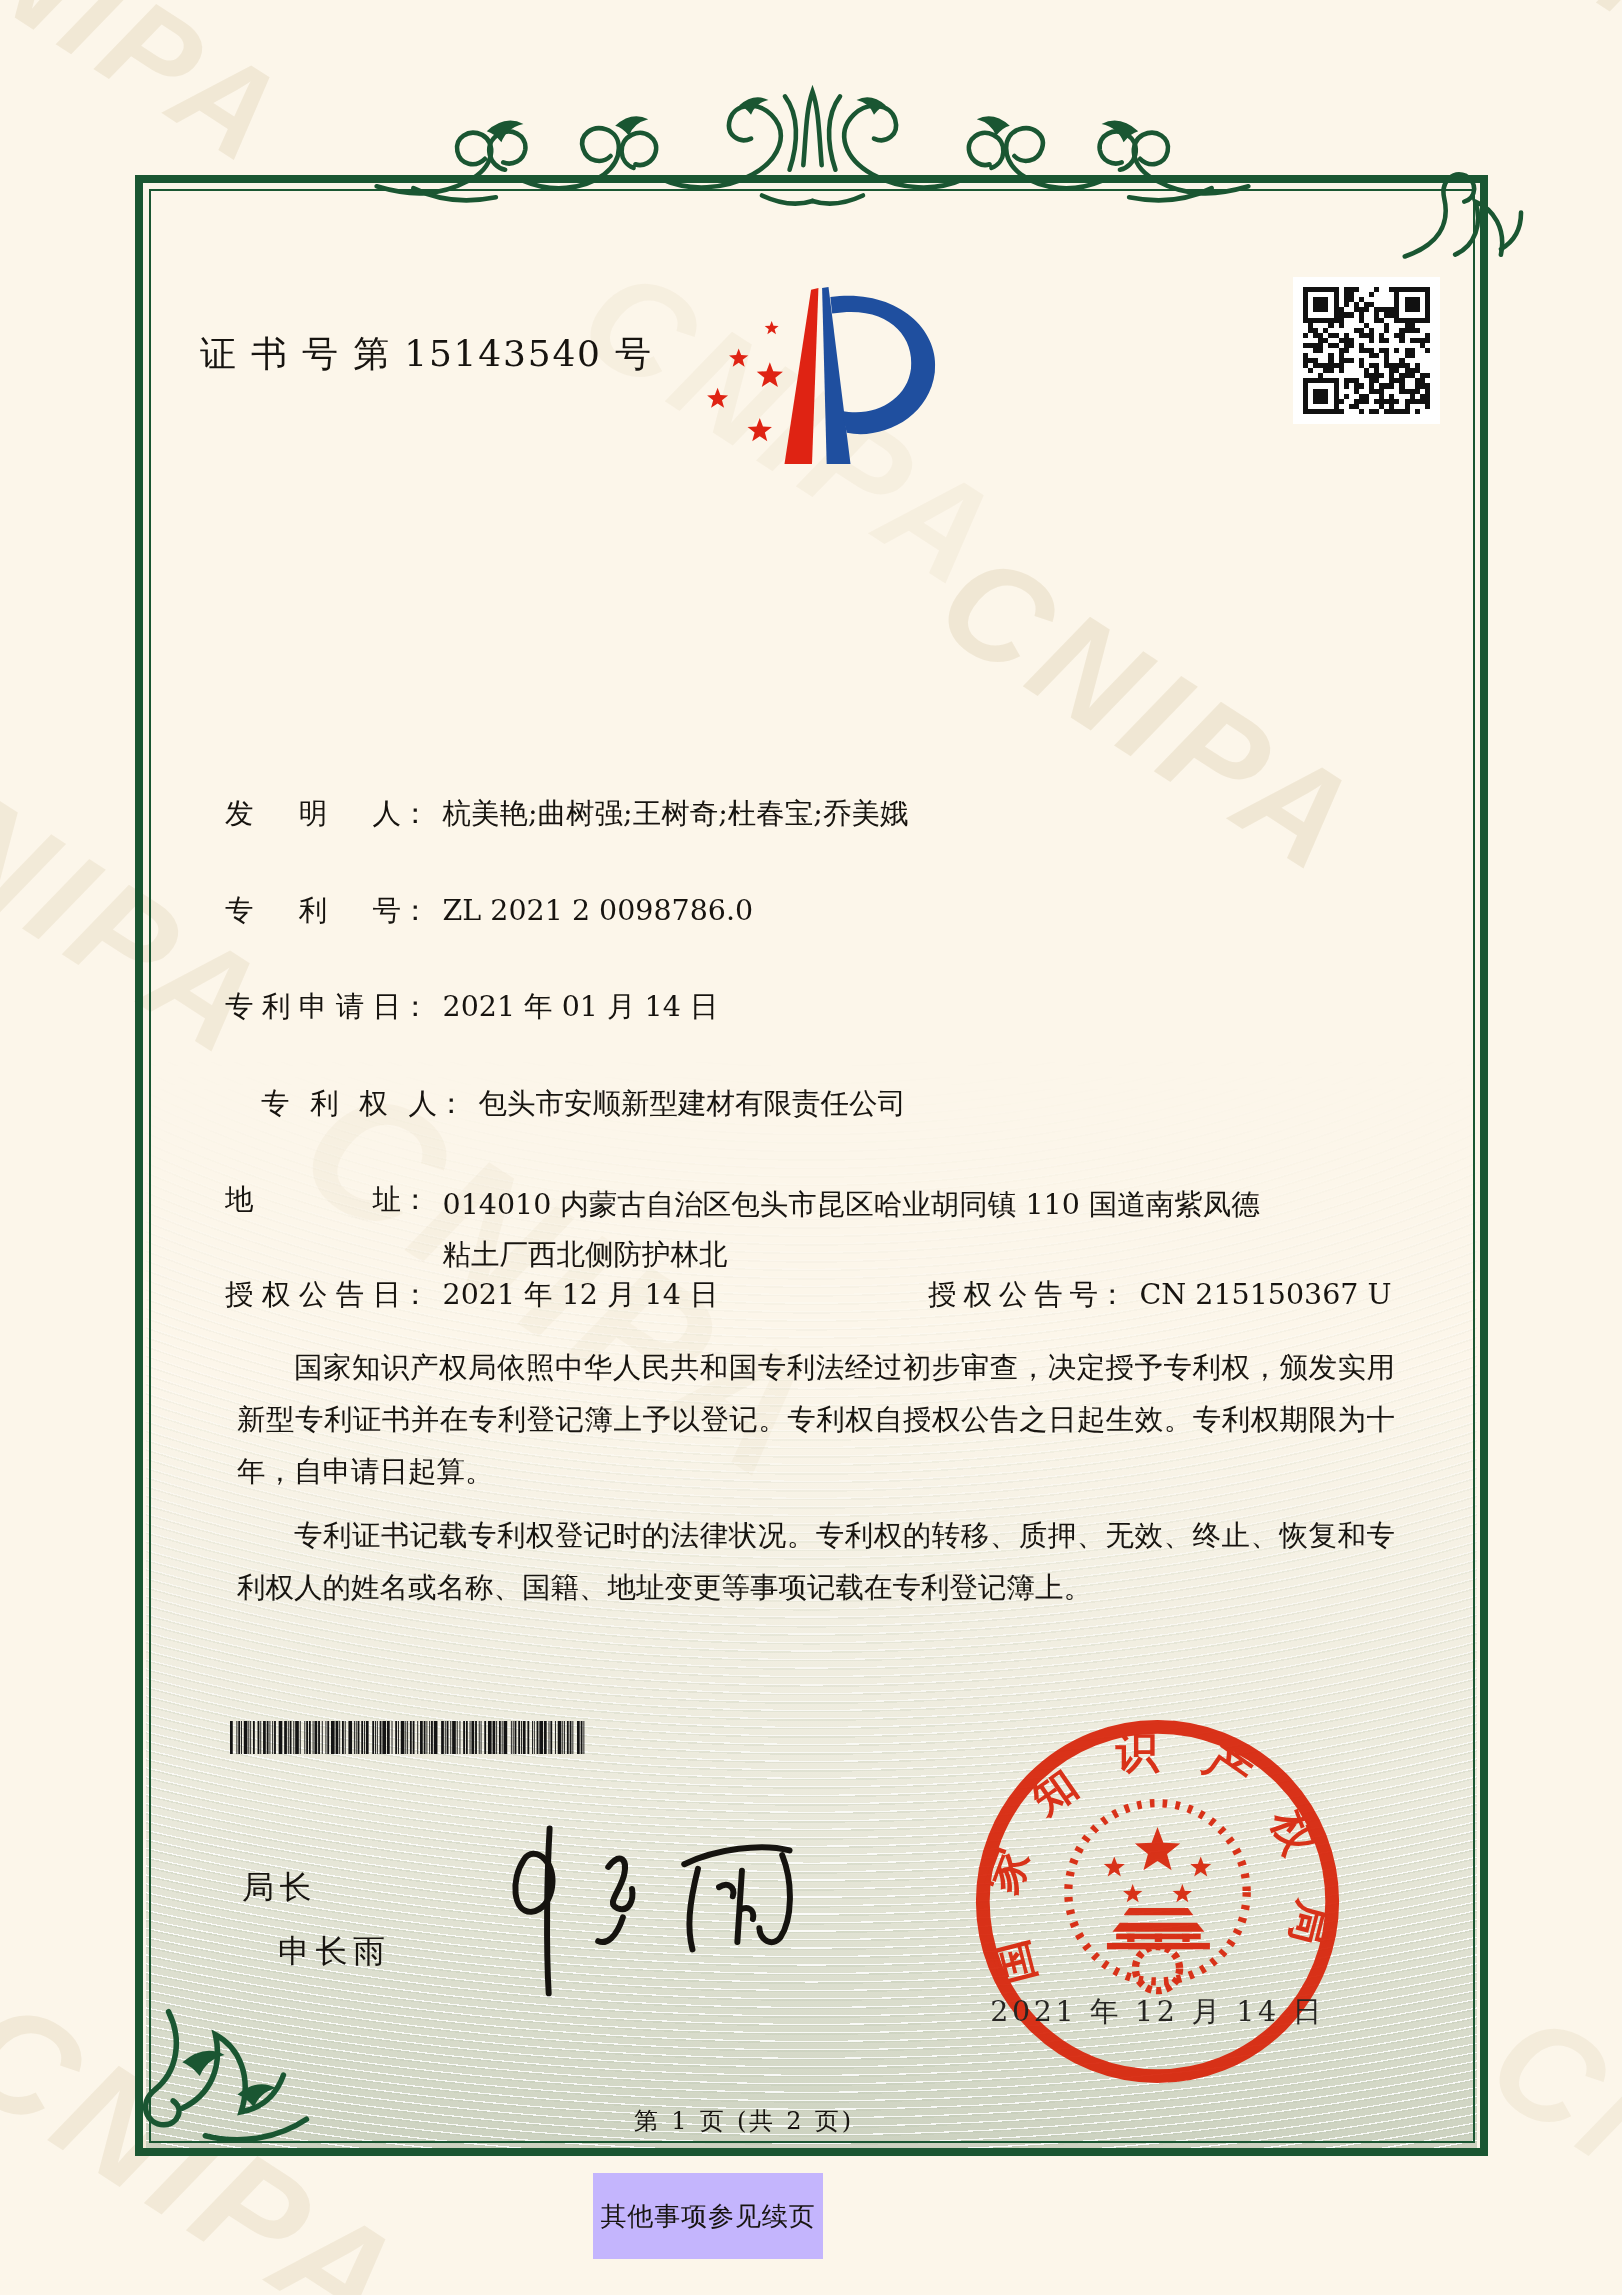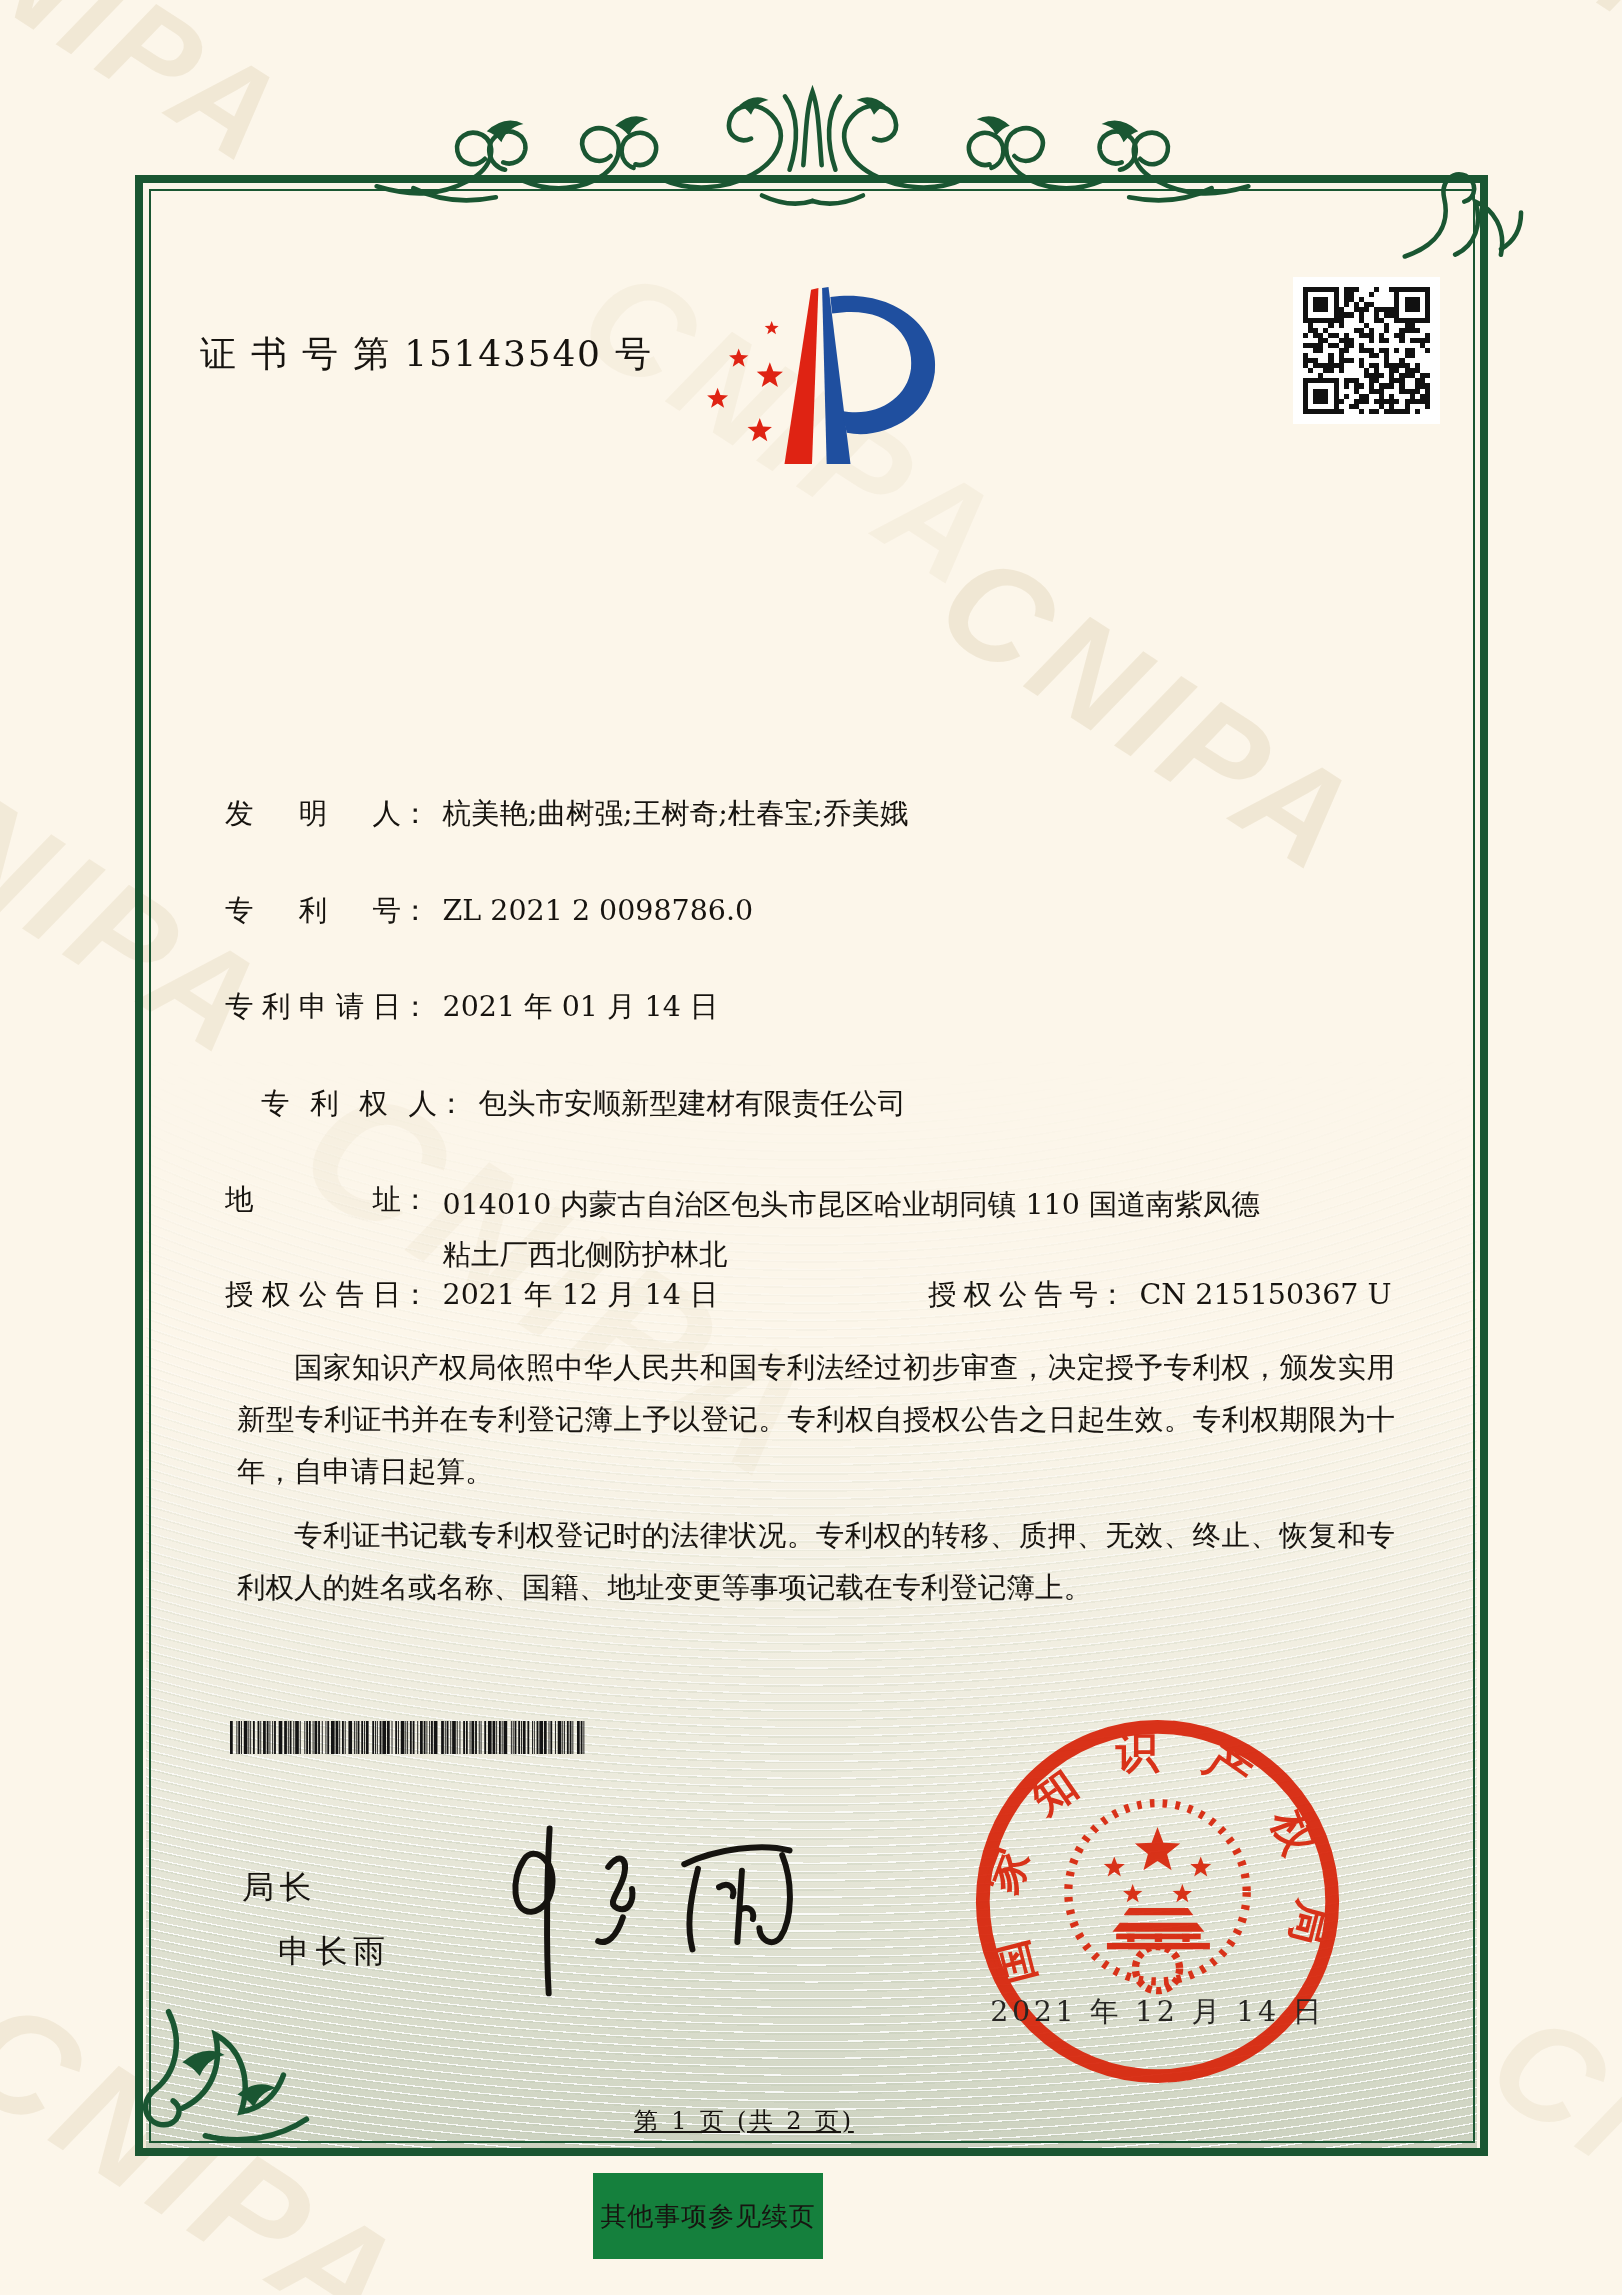--- a/index.html
+++ b/index.html
@@ -39,23 +39,23 @@
   .fvalue-wrap{white-space:normal;width:831px;line-height:50px;}
   .pair2{position:absolute;left:703px;top:0;}
 
   .bodytext{position:absolute;left:225px;top:1330px;width:1182px;font-size:28.5px;line-height:52px;
             text-align:justify;}
   .bodytext p{margin:12px;text-indent:57px;}
 
   .officer{position:absolute;left:242px;font-size:32px;letter-spacing:5.5px;
            font-family:"DejaVu Sans","Liberation Sans",sans-serif;font-weight:500;}
 
-  .pageinfo{position:absolute;left:634px;top:2105px;font-size:24px;letter-spacing:2.8px;text-decoration:underline;}
-
-  .contbox{position:absolute;left:593px;top:2173px;width:230px;height:86px;background:#15803d;
+  .pageinfo{position:absolute;left:634px;top:2105px;font-size:24px;letter-spacing:2.8px;}
+
+  .contbox{position:absolute;left:593px;top:2173px;width:230px;height:86px;background:#c4b5fd;
            display:flex;align-items:center;justify-content:center;}
   .contbox span{font-size:26px;letter-spacing:0.9px;}
 
   svg{display:block;}
   .abs{position:absolute;}
 </style>
 </head>
 <body>
 
 <div class="page">

